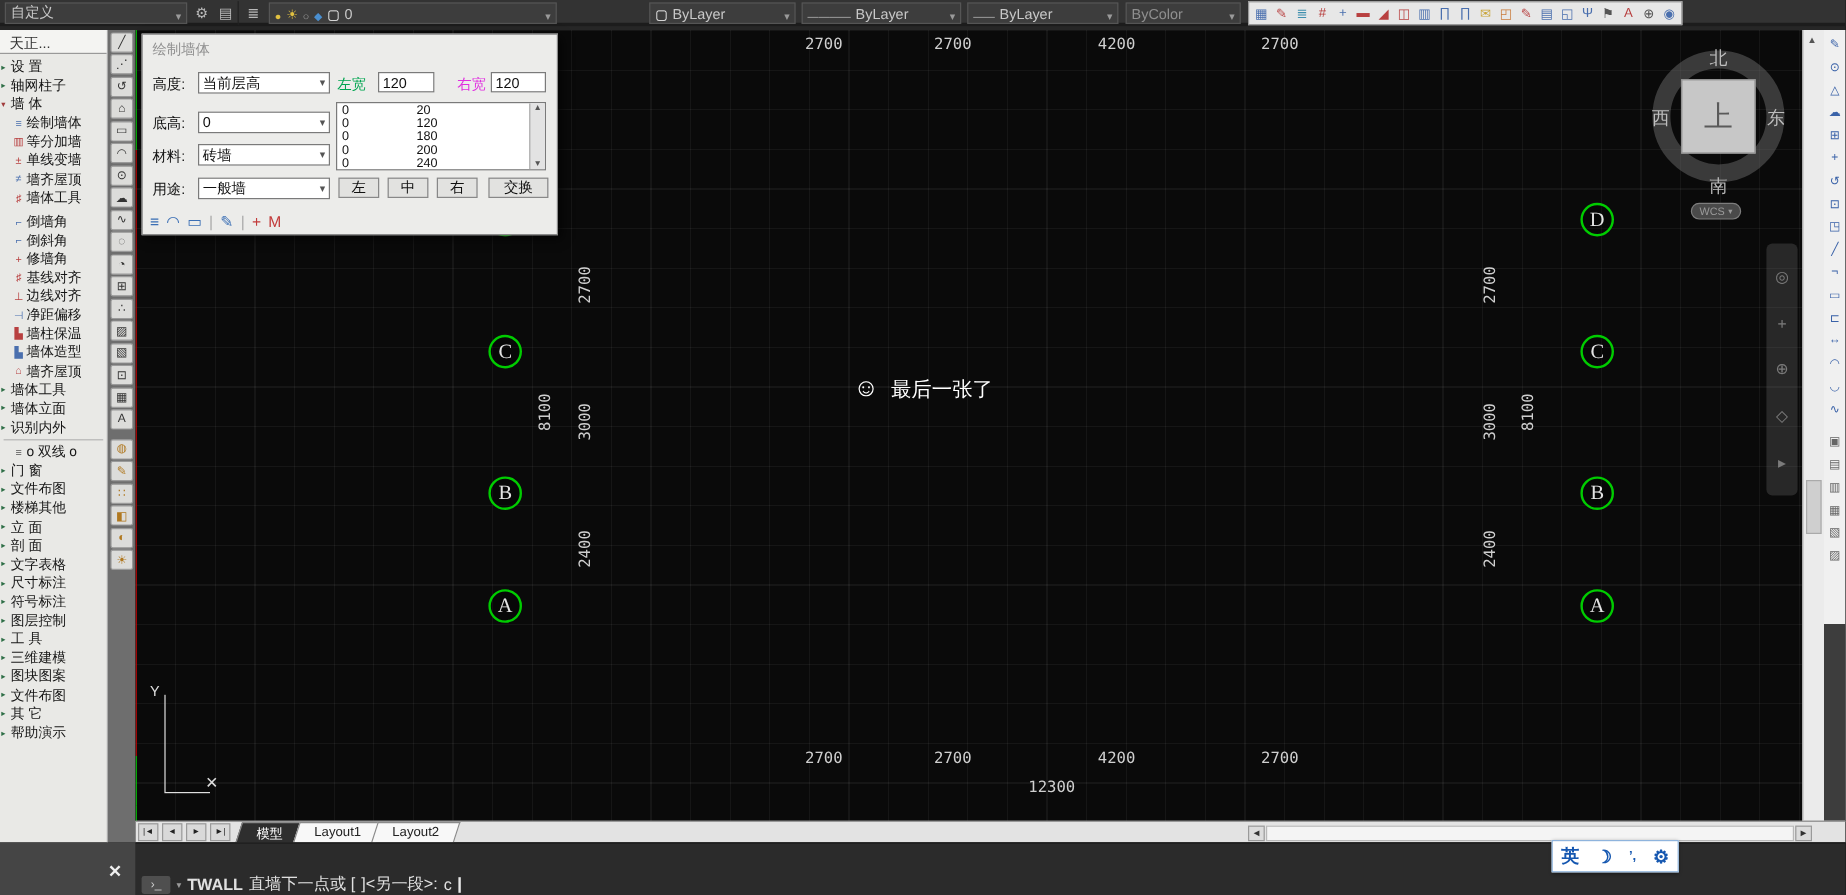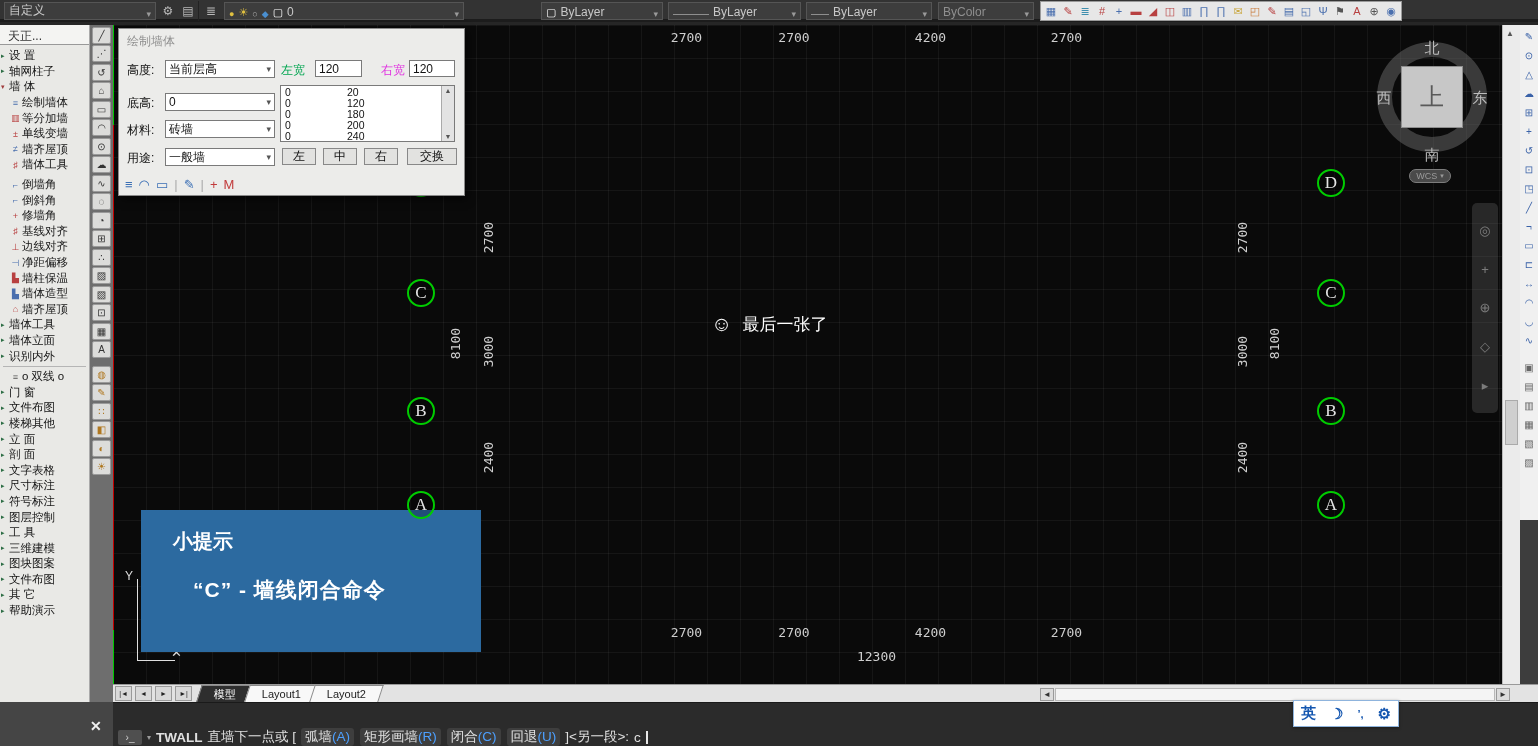--- a/index.html
+++ b/index.html
@@ -430,24 +430,20 @@
     <div id="message">
       <span class="smiley">☺</span>
       <span>最后一张了</span>
     </div>
 
     <div class="ucsline" style="left:24px;top:554px;width:1px;height:81px;"></div>
     <div class="ucsline" style="left:24px;top:635px;width:38px;height:1px;"></div>
     <div id="ucs-y">Y</div>
     <div id="ucs-x">✕</div>
 
-    <div id="tipbox">
-      <div id="tip-title">小提示</div>
-      <div id="tip-line">“C” - 墙线闭合命令</div>
-    </div>
 
     <div id="vc-ring"></div>
     <div id="vc-face">上</div>
     <div class="vc-lab" style="left:1304px;top:14px;">北</div>
     <div class="vc-lab" style="left:1256px;top:64px;">西</div>
     <div class="vc-lab" style="left:1352px;top:64px;">东</div>
     <div class="vc-lab" style="left:1304px;top:121px;">南</div>
     <div id="wcs">
       <span>WCS</span>
       <span style="font-size:7px;">▾</span>
@@ -622,26 +618,20 @@
 
   <div id="blcorner" class="abs">
     <div id="close-x">✕</div>
   </div>
   <div id="cmdbar" class="abs">
     <div id="cmdline">
       <span id="cmd-chip">›_</span>
       <span id="cmd-dd">▾</span>
       <span style="font-weight:bold;">TWALL</span>
       <span>直墙下一点或 [</span>
-      <span id="cmd-opts" style="display:flex;gap:6px;">
-          <span class="cmd-opt"><span>弧墙</span><b>(A)</b></span>
-          <span class="cmd-opt"><span>矩形画墙</span><b>(R)</b></span>
-          <span class="cmd-opt"><span>闭合</span><b>(C)</b></span>
-          <span class="cmd-opt"><span>回退</span><b>(U)</b></span>
-        </span>
       <span>]&lt;另一段&gt;:</span>
       <span>c</span>
       <span id="cmd-caret"></span>
     </div>
   </div>
 
   <div id="ime" class="abs">
     <span>英</span>
     <span>☽</span>
     <span class="pnct">’,</span>

